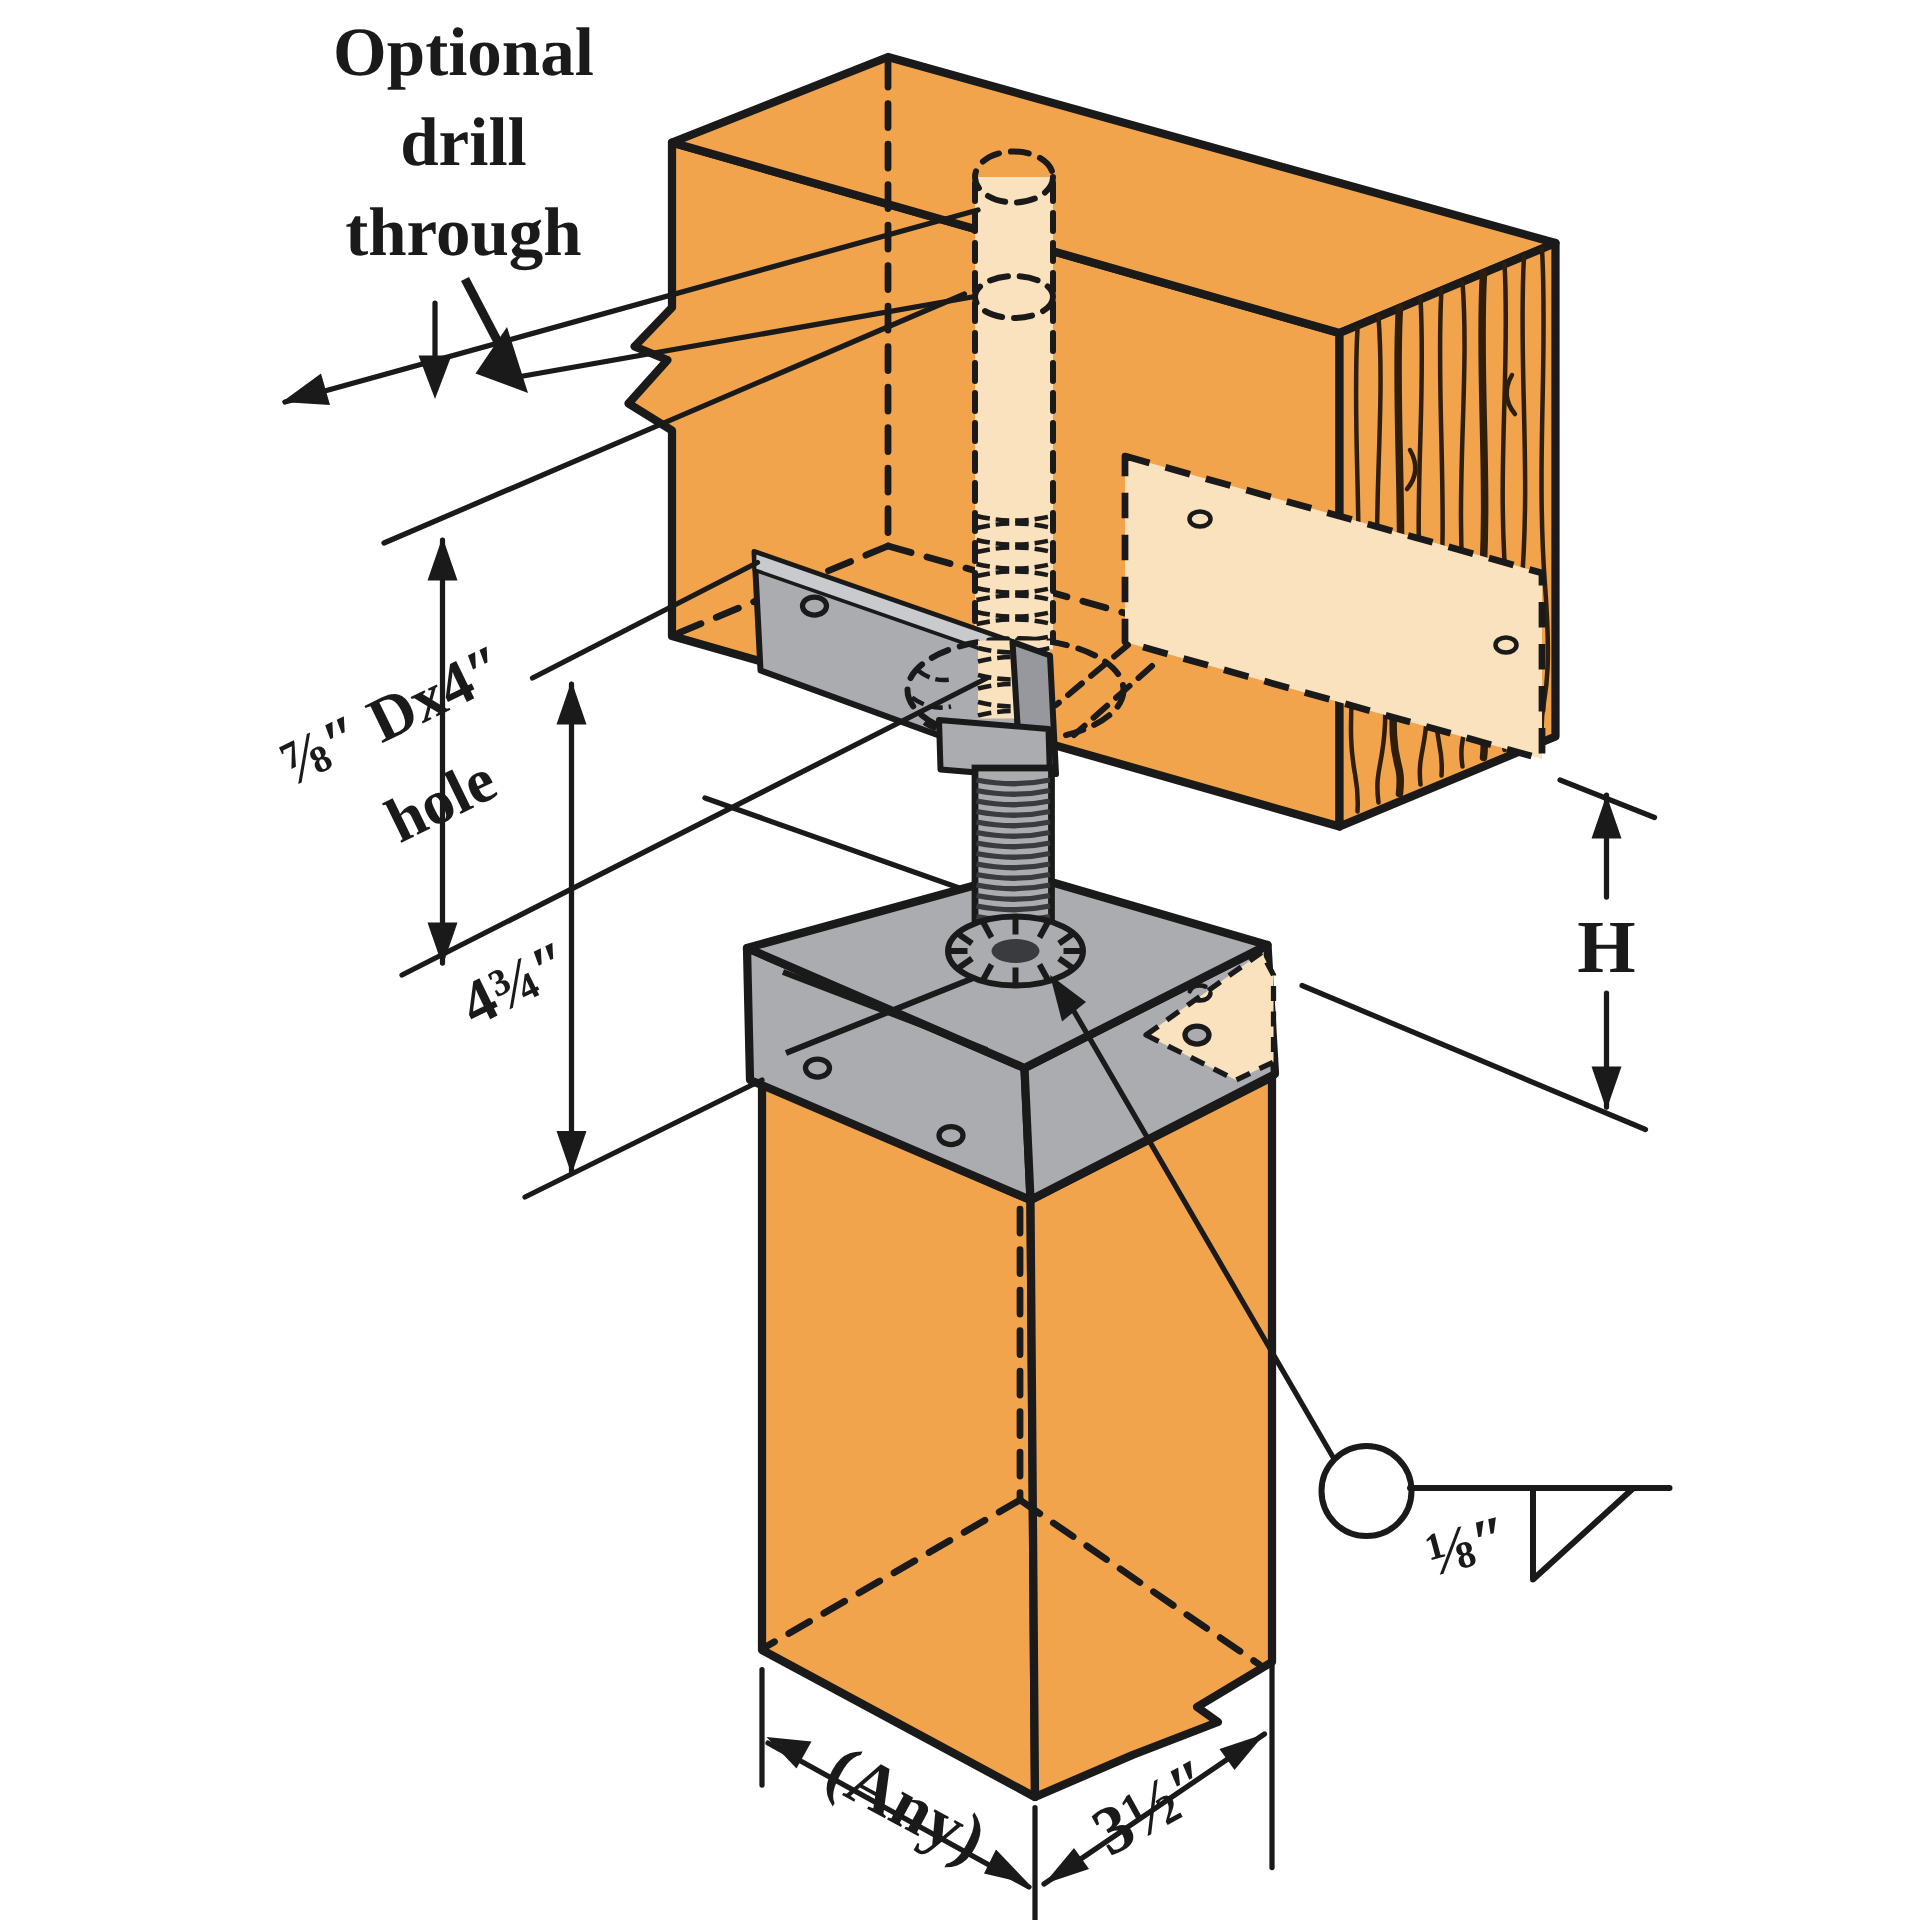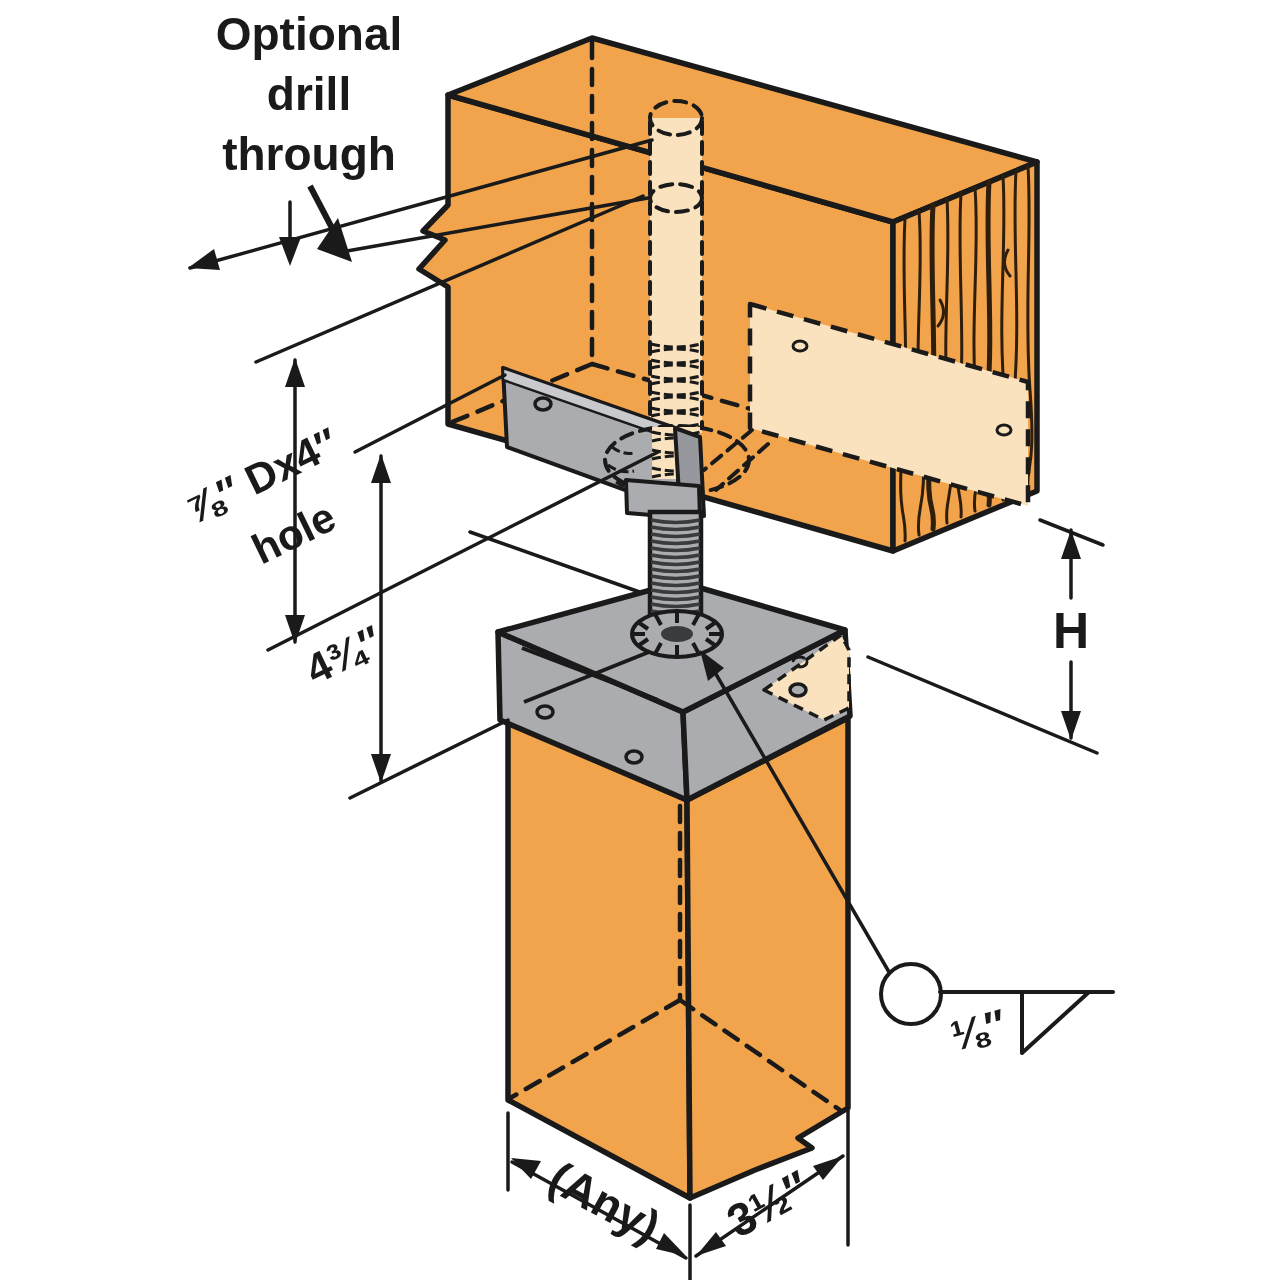--- a/index.html
+++ b/index.html
@@ -1,17 +1,17 @@
 <!DOCTYPE html>
 <html style="--background: #FFFFFF; --wood: #F2A44C; --wood_light: #F9E2BD; --metal: #ABACB0; --metal_dark: #97989D; --metal_light: #C9CACD; --outline: #1A1A1A; --grain: #2F1E0C;"><head>
 <meta charset="utf-8">
 <style>
   html,body{margin:0;padding:0;background:#fff;}
   #stage{width:1280px;height:1280px;position:relative;background:var(--background,#fff);
-         font-family:Liberation Sans, sans-serif;}
+         font-family:Liberation Serif, serif;}
   svg{display:block;}
   .wood{fill:var(--wood);}
   .cream{fill:var(--wood_light);}
   .metal{fill:var(--metal);}
   .metal-dark{fill:var(--metal_dark);}
   .metal-light{fill:var(--metal_light);}
   .ln{stroke:var(--outline);fill:none;}
   .edge{stroke:var(--outline);stroke-width:5.5;stroke-linejoin:round;stroke-linecap:round;}
   .edge4{stroke:var(--outline);stroke-width:4;stroke-linejoin:round;stroke-linecap:round;}
   .dash{stroke:var(--outline);stroke-width:4.5;stroke-dasharray:16 11;fill:none;stroke-linecap:round;}

